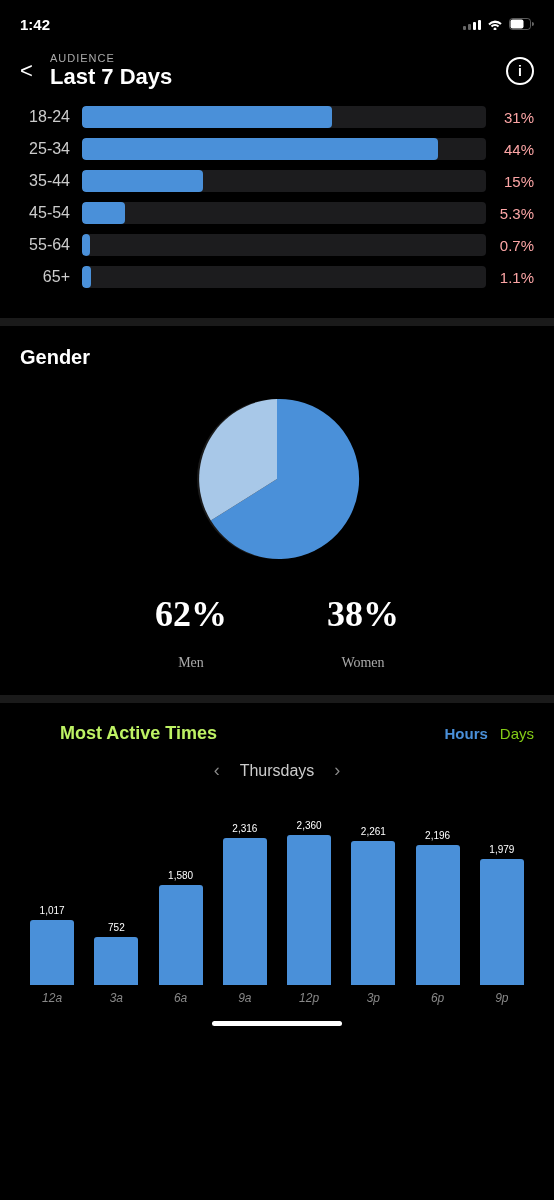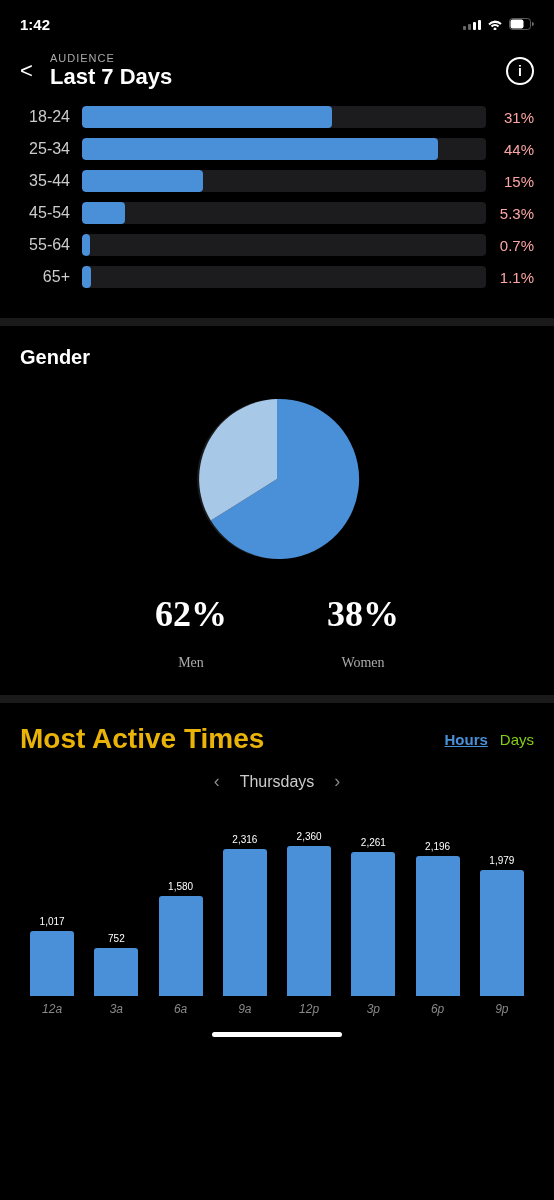--- a/index.html
+++ b/index.html
@@ -175,36 +175,36 @@
     .active-times-section {
       padding: 20px 20px 0;
     }
     .active-times-header {
       display: flex;
       align-items: center;
       justify-content: space-between;
       margin-bottom: 16px;
     }
     .active-times-title {
-      font-size: 28px;
+      font-size: 18px;
       font-weight: 700;
-      color: #eab308;
+      color: #bef264;
+      margin-left: 40px;
     }
     .toggle-buttons {
       display: flex;
       gap: 12px;
     }
     .toggle-btn {
       font-size: 15px;
       cursor: pointer;
     }
     .toggle-btn.active {
       color: #4a90d9;
       font-weight: 600;
-      text-decoration: underline;
     }
     .toggle-btn.inactive {
       color: #84cc16;
     }
     .day-nav {
       display: flex;
       align-items: center;
       justify-content: center;
       gap: 20px;
       margin-bottom: 24px;

